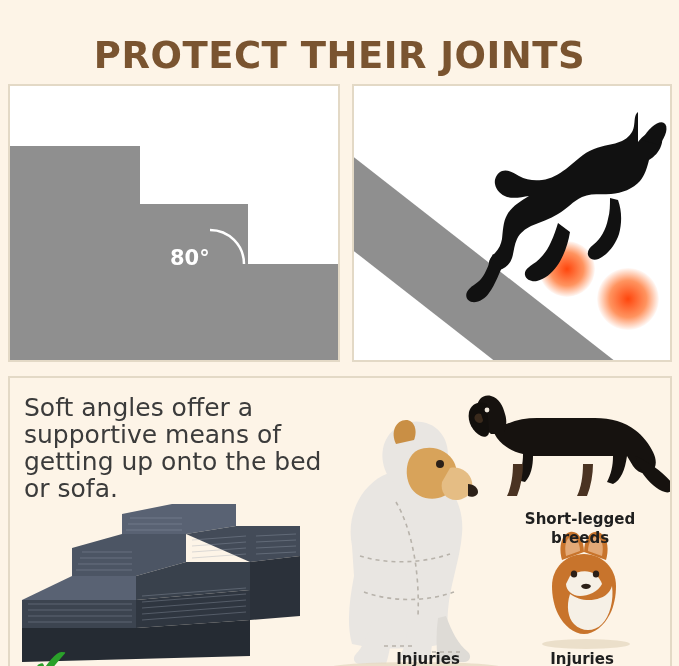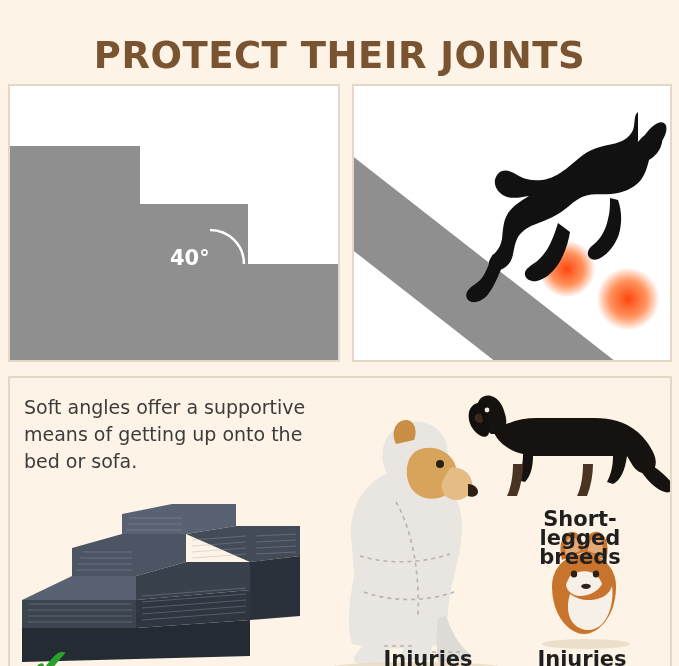--- a/index.html
+++ b/index.html
@@ -176,29 +176,29 @@
   #x-ramp   { left: 24px; top: 272px; }
   #check-solution { left: 22px; top: 264px; }
 
   
   .solution-text {
     position: absolute;
     left: 14px;
     top: 16px;
     width: 300px;
     font-family: "DejaVu Sans", sans-serif;
-    font-size: 19px;
+    font-size: 25px;
     line-height: 27px;
     color: #3b3b3b;
   }
   .caption {
     position: absolute;
     font-family: "DejaVu Sans", sans-serif;
     font-weight: bold;
-    font-size: 21px;
+    font-size: 15px;
     color: #1f1f1f;
     text-align: center;
     line-height: 19px;
   }
   #cap-short {
     left: 500px;
     top: 132px;
     width: 140px;
   }
   #cap-injuries {
@@ -229,21 +229,21 @@
   <div class="title">PROTECT THEIR JOINTS</div>
 
   <div class="panel" id="panel-stairs">
     <div class="step" id="step-low"></div>
     <div class="step" id="step-mid"></div>
     <div class="step" id="step-high"></div>
 
     <svg class="angle-arc" viewBox="0 0 44 44">
       <path d="M4 4 A 34 34 0 0 1 38 38" fill="none" stroke="#ffffff" stroke-width="2.5"></path>
     </svg>
-    <div class="angle-label">40°</div>
+    <div class="angle-label">80°</div>
 
     <div class="mark mark-x" id="x-stairs">✖</div>
   </div>
 
   <div class="panel" id="panel-ramp">
     <div class="ramp-bg"></div>
     <div class="ramp-band ramp-edge"></div>
     <div class="ramp-band ramp-main"></div>
 
     <div class="joint-glow" id="glow-front"></div>

